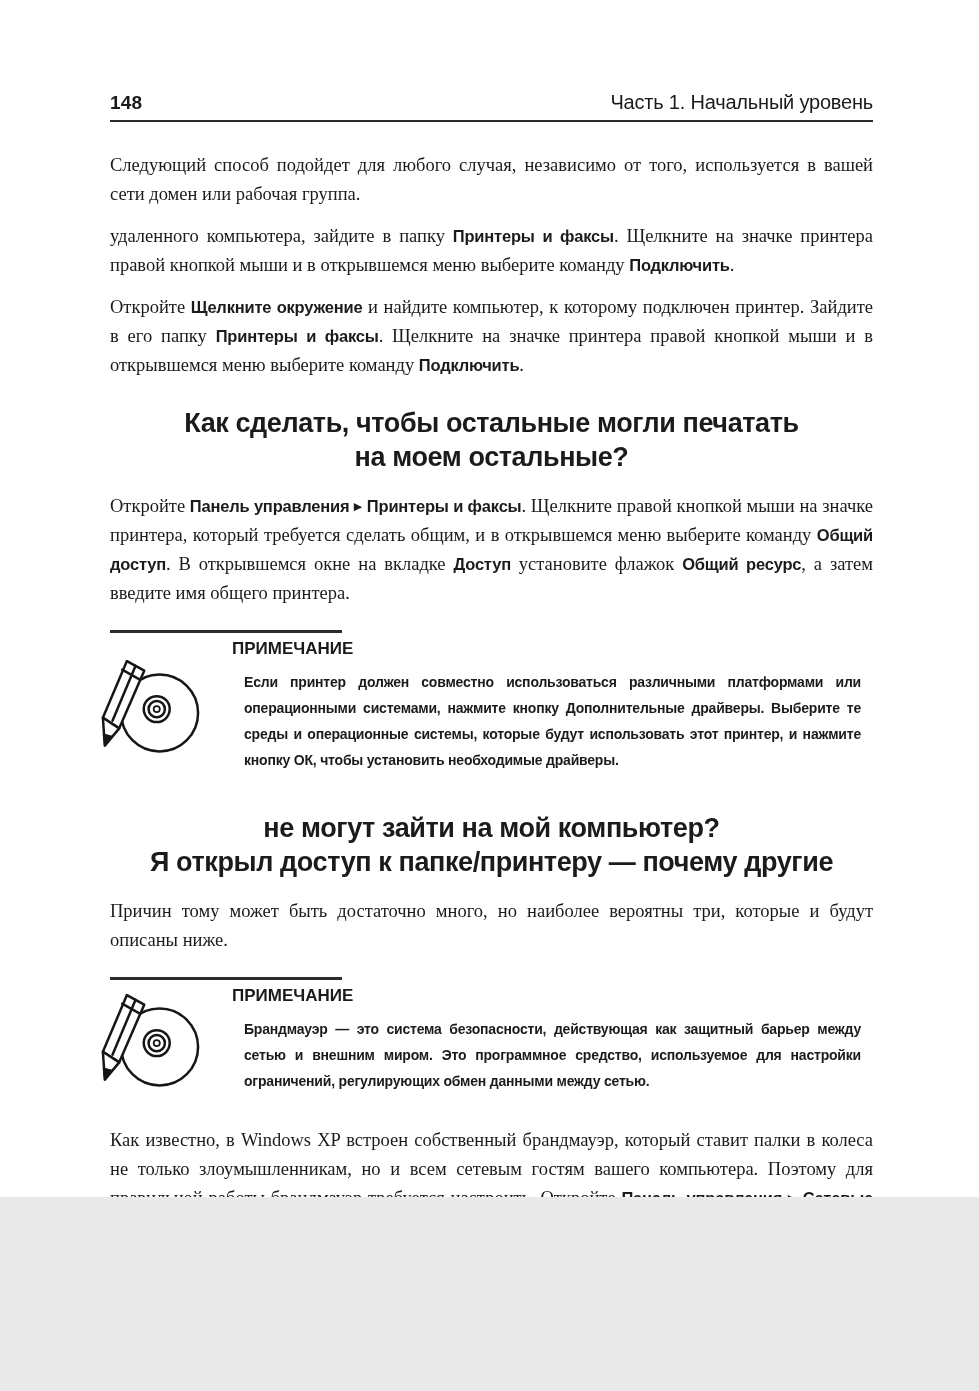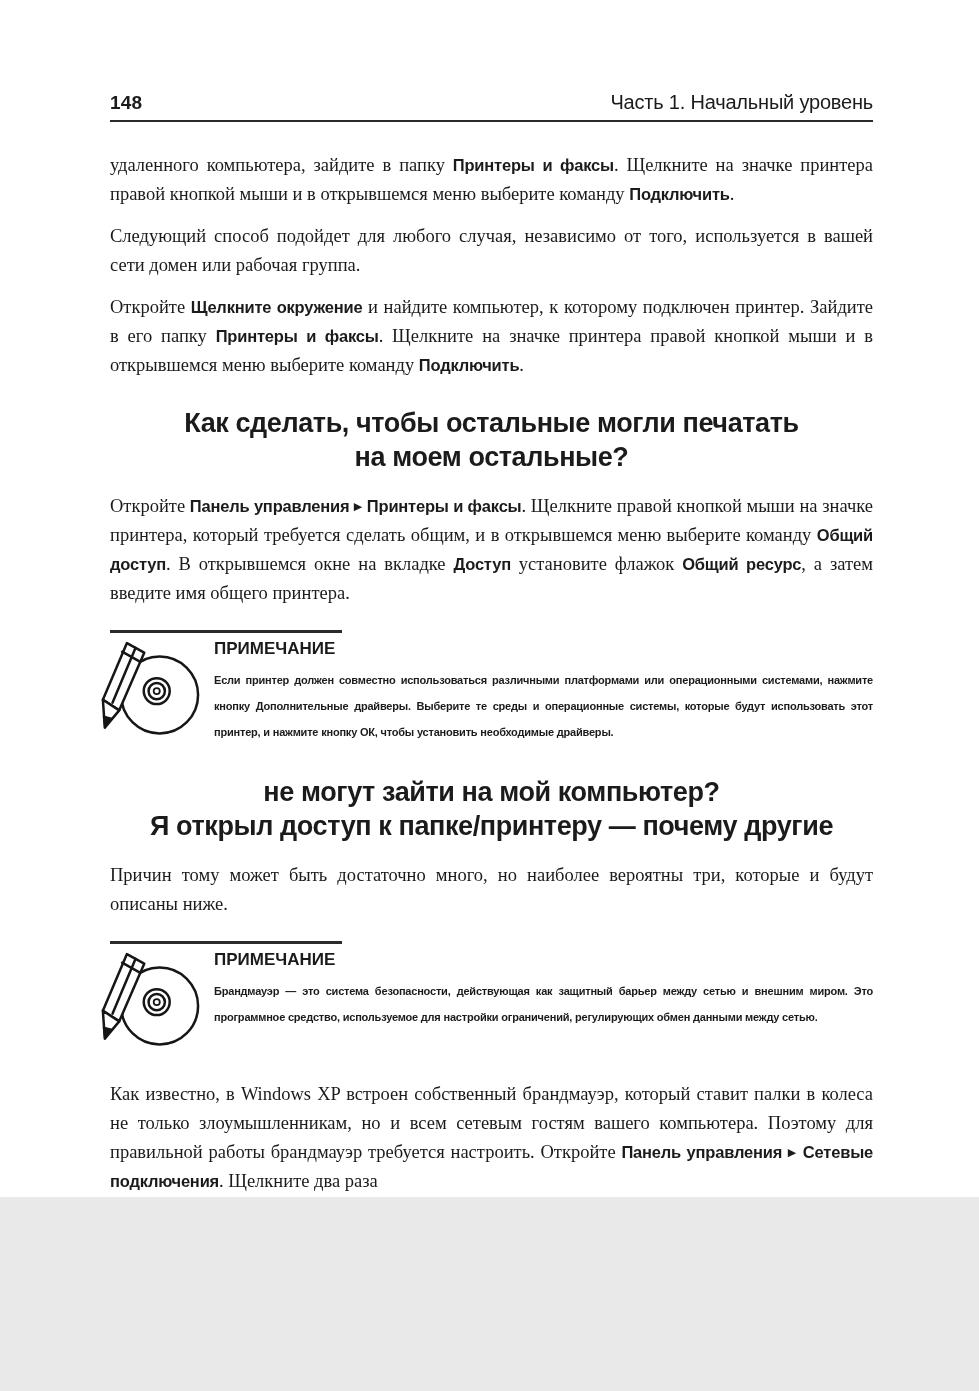--- a/index.html
+++ b/index.html
@@ -45,34 +45,34 @@
     font-family:"Liberation Sans", sans-serif;
     font-weight:700; font-size:27px; line-height:34px;
     letter-spacing:-0.4px;
     margin:26px 0 18px 0;
     text-align:center;
   }
   h2.sec .hl { display:block; }
   
   .note { margin:22px 0 20px 0; }
   .note-rule { width:232px; height:3px; background:#2b2b2b; margin:0 0 4px 0; }
-  .note-body { display:flex; align-items:flex-start; }
+  .note-body { display:flex; align-items:center;gap:18px; }
   .note-icon { width:100px; height:110px; flex:0 0 100px; margin:2px 14px 0 -10px; }
   .note-content { flex:1 1 auto; }
   .note-label {
     font-family:"Liberation Sans", sans-serif;
     font-weight:700; font-size:17px; line-height:1;
     margin:3px 0 10px 0;
   }
   .note-text {
     font-family:"Liberation Sans", sans-serif;
-    font-weight:700; font-size:11px; line-height:26px;
+    font-weight:700; font-size:14px; line-height:26px;
     letter-spacing:-0.2px;
     text-align:justify;
-    margin:0;
+    margin:12px;
   }
 </style>
 </head>
 <body>
 
 <svg width="0" height="0" style="position:absolute" aria-hidden="true">
   <defs>
     <g id="cdpencil" stroke="#161616" stroke-width="2.6" fill="none" stroke-linejoin="round" stroke-linecap="round">
       <circle cx="62" cy="57" r="40" fill="#ffffff"></circle>
       <circle cx="59" cy="53" r="13.5" fill="#ffffff"></circle>
@@ -87,23 +87,23 @@
   </defs>
 </svg>
 
 <div class="page">
 
   <div class="hdr">
     <span class="pnum">148</span>
     <span class="run">Часть 1. Начальный уровень</span>
   </div>
 
+  <p class="body"><span>Следующий способ подойдет для любого случая, независимо от того, используется в вашей сети домен или рабочая группа.</span></p>
+
   <p class="body"><span>удаленного компьютера, зайдите в папку </span><span class="b">Принтеры и факсы</span><span>. Щелкните на значке принтера правой кнопкой мыши и в открывшемся меню выберите команду </span><span class="b">Подключить</span><span>.</span></p>
-
-  <p class="body"><span>Следующий способ подойдет для любого случая, независимо от того, используется в вашей сети домен или рабочая группа.</span></p>
 
   <p class="body"><span>Откройте </span><span class="b">Щелкните окружение</span><span> и найдите компьютер, к которому подключен принтер. Зайдите в его папку </span><span class="b">Принтеры и факсы</span><span>. Щелкните на значке принтера правой кнопкой мыши и в открывшемся меню выберите команду </span><span class="b">Подключить</span><span>.</span></p>
 
   <h2 class="sec">
     <span class="hl">Как сделать, чтобы остальные могли печатать</span>
     <span class="hl">на моем остальные?</span>
   </h2>
 
   <p class="body"><span>Откройте </span><span class="b">Панель управления </span><span class="arr">▶</span><span class="b"> Принтеры и факсы</span><span>. Щелкните правой кнопкой мыши на значке принтера, который требуется сделать общим, и в открывшемся меню выберите команду </span><span class="b">Общий доступ</span><span>. В открывшемся окне на вкладке </span><span class="b">Доступ</span><span> установите флажок </span><span class="b">Общий ресурс</span><span>, а затем введите имя общего принтера.</span></p>
 

